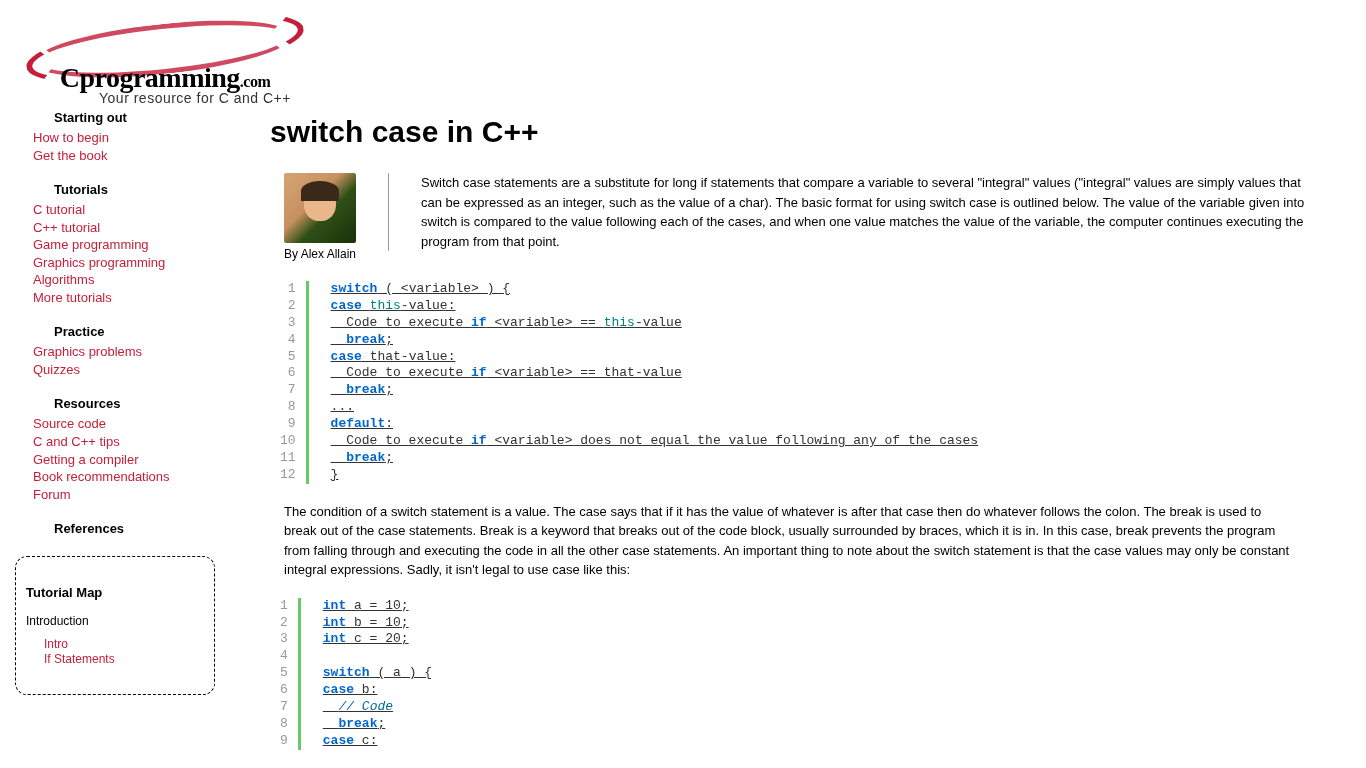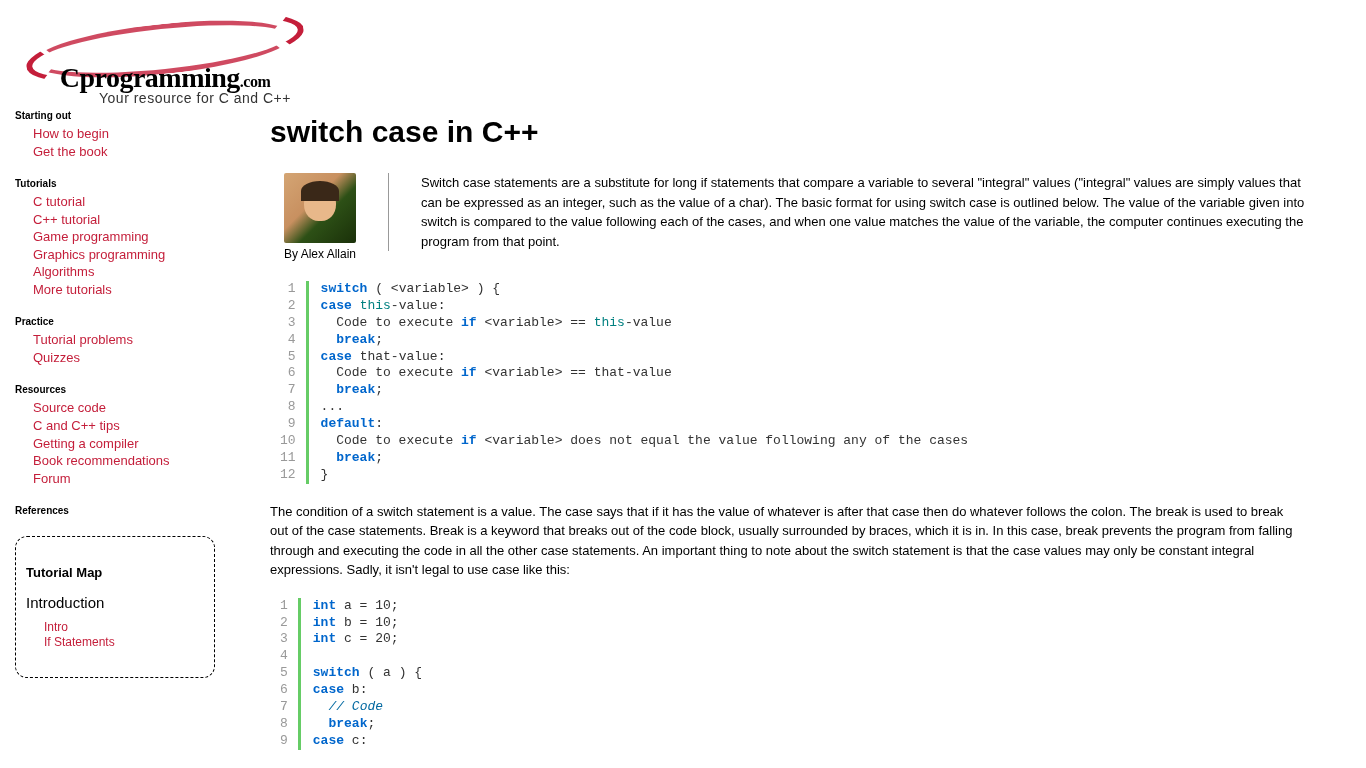--- a/index.html
+++ b/index.html
@@ -8,43 +8,43 @@
 .logo { padding: 10px 0 5px 15px; }
 .logo-text { font-family: Georgia, serif; font-size: 28px; font-weight: bold; letter-spacing: -0.5px; }
 .logo-com { font-size: 16px; }
 .logo-sub { font-size: 14px; color: #333; letter-spacing: 0.5px; margin-top: -4px; margin-left: 60px; }
 .logo-swoosh { position: relative; width: 300px; height: 75px; }
 .swoosh-path { position: absolute; width: 280px; height: 60px; border: 6px solid #c41e3a; border-radius: 50%; transform: rotate(-8deg); top: 8px; left: 10px; border-top-color: transparent; border-bottom-color: transparent; }
 .swoosh-path2 { position: absolute; width: 260px; height: 50px; border: 5px solid #c41e3a; border-radius: 50%; transform: rotate(-6deg); top: 14px; left: 18px; border-left-color: transparent; border-right-color: transparent; opacity: 0.8; }
 .logo-label { position: absolute; top: 28px; left: 0; width: 300px; text-align: center; margin-top: 24px; }
 .sidebar { width: 230px; flex-shrink: 0; padding-top: 20px; }
 .nav-section { margin-bottom: 18px; }
-.nav-heading { font-weight: bold; font-size: 10px; margin-bottom: 4px; }
+.nav-heading { font-weight: bold; font-size: 13px; margin-bottom: 4px; margin-left: 39px; }
 .nav-list { list-style: none; padding-left: 18px; }
 .nav-list li { line-height: 1.35; }
 .nav-list a { color: #c41e3a; text-decoration: none; font-size: 13px; }
 .tutorial-map { border: 1px dashed #000; border-radius: 12px; padding: 28px 10px; margin-top: 20px; width: 200px; }
 .tutorial-map-title { font-weight: bold; font-size: 13px; margin-bottom: 14px; }
-.tutorial-map-section { font-size: 15px; margin-bottom: 8px; }
+.tutorial-map-section { font-size: 12px; margin-bottom: 8px; }
 .tutorial-map-list { list-style: none; padding-left: 18px; margin-top: 8px; }
 .tutorial-map-list a { color: #c41e3a; text-decoration: none; font-size: 12px; }
 .main { flex: 1; padding: 25px 40px 20px 25px; max-width: 1100px; }
 .page-title { font-size: 30px; font-weight: bold; margin-bottom: 24px; }
 .intro-block { display: flex; gap: 18px; margin-bottom: 20px; align-items: flex-start; }
 .author-box { text-align: center; flex-shrink: 0; width: 100px; }
 .author-photo { width: 72px; height: 70px; background: linear-gradient(135deg, #d4a574 0%, #c89060 40%, #2d5016 60%, #1a3009 100%); border-radius: 2px; margin: 0 auto 4px; position: relative; overflow: hidden; }
 .author-photo::before { content: ''; position: absolute; top: 12px; left: 50%; transform: translateX(-50%); width: 32px; height: 36px; background: #e8b88a; border-radius: 50% 50% 45% 45%; }
 .author-photo::after { content: ''; position: absolute; top: 8px; left: 50%; transform: translateX(-50%); width: 38px; height: 20px; background: #3a2818; border-radius: 50% 50% 0 0; }
 .author-name { font-size: 12px; }
 .intro-text { border-left: 1px solid #999; padding-left: 32px; font-size: 13px; line-height: 1.5; }
-.body-para { font-size: 13px; line-height: 1.5; margin: 18px 0; }
+.body-para { font-size: 13px; line-height: 1.5; margin: 18px 14px; }
 .code-block { display: flex; margin: 14px 0 14px 10px; font-family: Consolas, 'Courier New', monospace; font-size: 13px; line-height: 1.3; }
 .line-numbers { text-align: right; color: #999; padding-right: 10px; user-select: none; }
 .line-numbers div { height: 16.9px; }
-.code-content { border-left: 3px solid #6c6; padding-left: 12px; white-space: pre; color: #333; }
+.code-content { border-left: 3px solid #6c6; padding-left: 22px; white-space: pre; color: #333; text-decoration: underline; }
 .kw-blue { color: #0066cc; font-weight: bold; }
 .kw-teal { color: #008080; }
 .comment { color: #0369a1; font-style: italic; }
 </style>
 </head>
 <body>
 
 <div class="logo">
   <div class="logo-swoosh">
     <div class="swoosh-path"></div>
@@ -73,21 +73,21 @@
             <li><a href="#">C++ tutorial</a></li>
             <li><a href="#">Game programming</a></li>
             <li><a href="#">Graphics programming</a></li>
             <li><a href="#">Algorithms</a></li>
             <li><a href="#">More tutorials</a></li>
           </ul>
         </div>
         <div class="nav-section">
           <div class="nav-heading">Practice</div>
           <ul class="nav-list">
-            <li><a href="#">Tutorial problems</a></li>
+            <li><a href="#">Graphics problems</a></li>
             <li><a href="#">Quizzes</a></li>
           </ul>
         </div>
         <div class="nav-section">
           <div class="nav-heading">Resources</div>
           <ul class="nav-list">
             <li><a href="#">Source code</a></li>
             <li><a href="#">C and C++ tips</a></li>
             <li><a href="#">Getting a compiler</a></li>
             <li><a href="#">Book recommendations</a></li>

